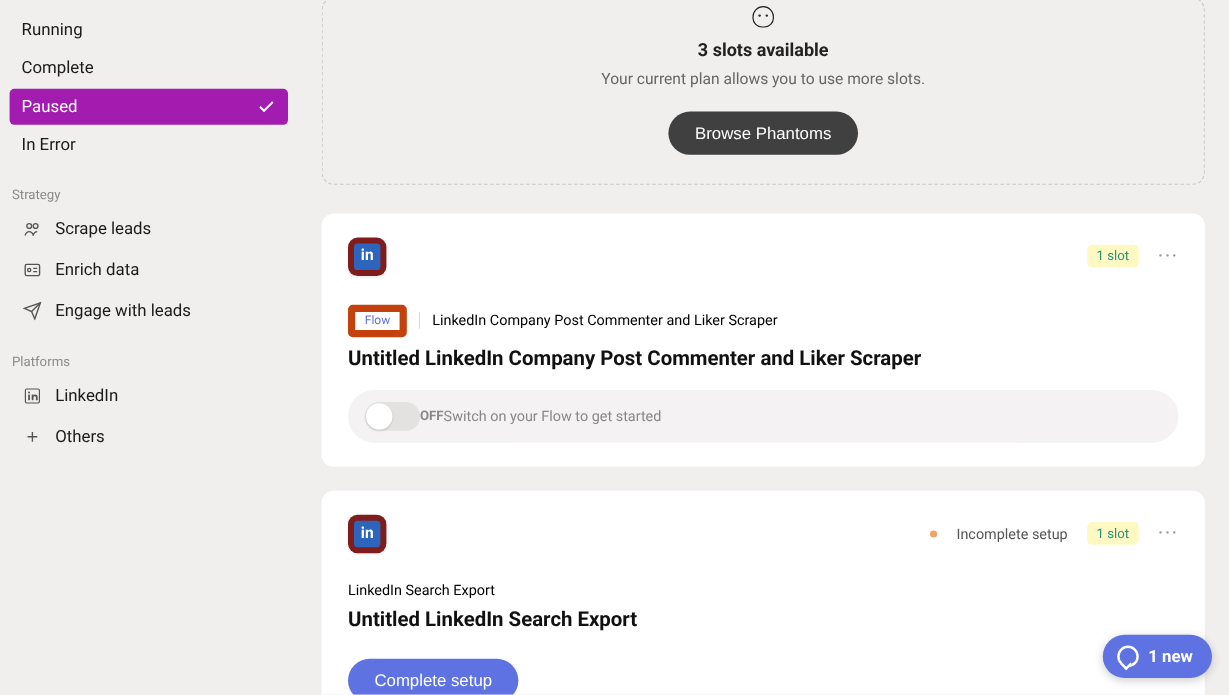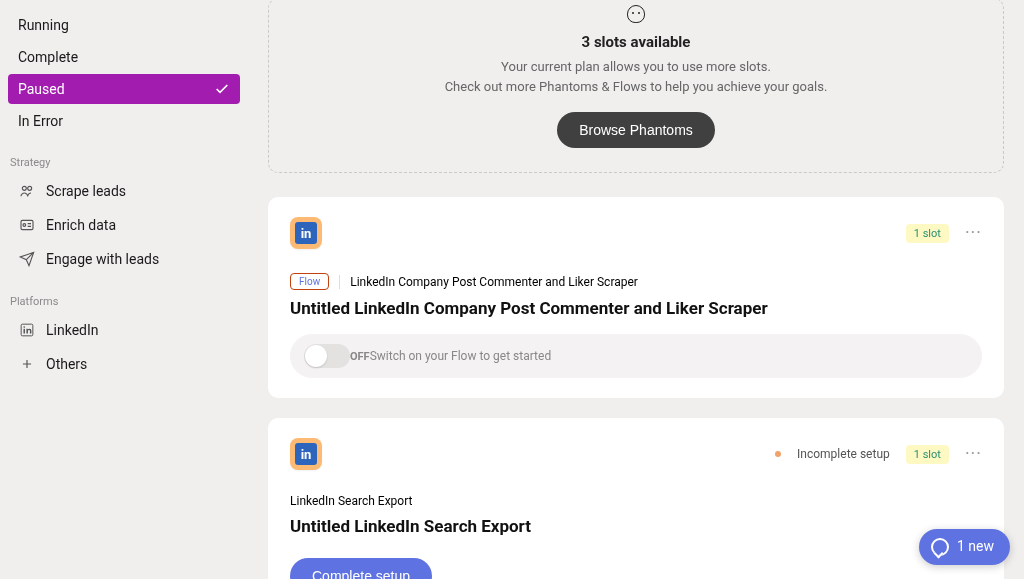--- a/index.html
+++ b/index.html
@@ -95,21 +95,21 @@
     margin-bottom: 20px;
   }
   .card-head {
     display: flex;
     align-items: center;
     justify-content: space-between;
     margin-bottom: 24px;
   }
   .linkedin-badge {
     width: 32px; height: 32px;
-    background: #fdba74;
+    background: #7f1d1d;
     border-radius: 8px;
     display: inline-flex;
     align-items: center;
     justify-content: center;
     box-shadow: 0 1px 2px rgba(0,0,0,0.06);
   }
   .linkedin-icon-sq {
     width: 22px; height: 22px;
     background: #2d64bc;
     color: #fff;
@@ -130,21 +130,21 @@
   }
   .status-dot {
     width: 6px; height: 6px; border-radius: 50%; background: #f0a26a; display:inline-block;
   }
   .status-text { font-size: 12px; color: #555; }
   .more-btn { color: #999; font-size: 18px; cursor: pointer; letter-spacing: 1px; line-height: 1;}
   .flow-line { display: flex; align-items: center; gap: 10px; margin-bottom: 8px; }
   .flow-tag {
     font-size: 10px;
     color: #5e73e1;
-    border: 1px solid #c2410c;
+    border: 6px solid #c2410c;
     padding: 2px 8px;
     border-radius: 4px;
   }
   .flow-divider { width:1px; height:14px; background:#ddd; }
   .flow-name { font-size: 12px; color: #000000; }
   .card-title { font-size: 17px; font-weight: 700; color: #111; margin-bottom: 16px; }
   .toggle-bar {
     background: #f4f2f2;
     border-radius: 28px;
     padding: 10px 14px;
@@ -181,24 +181,24 @@
   }
 
   .chat-bubble {
     position: absolute;
     bottom: 14px; right: 14px;
     background: #5e73e1;
     color: #fff;
     border-radius: 22px;
     padding: 9px 16px 9px 12px;
     display: flex;
-    align-items: flex-start;
+    align-items: flex-end;
     gap: 8px;
     font-size: 14px;
-    font-weight: 400;
+    font-weight: 700;
     cursor: pointer;
     box-shadow: 0 2px 8px rgba(0,0,0,0.2);
   }
   .chat-icon {
     width: 18px; height: 18px;
     border: 2px solid #fff;
     border-radius: 50%;
     position: relative;
   }
   .chat-icon::after {
@@ -308,21 +308,20 @@
         <span>Others</span>
       </span>
     </div>
   </aside>
 
   <main class="main">
     <section class="slots-box">
       <span class="ghost-icon"></span>
       <div class="slots-title">3 slots available</div>
       <div class="slots-desc">Your current plan allows you to use more slots.</div>
-      <div class="slots-desc">Check out more Phantoms &amp; Flows to help you achieve your goals.</div>
       <button class="browse-btn">Browse Phantoms</button>
     </section>
 
     <section class="card">
       <div class="card-head">
         <span class="linkedin-badge">
           <span class="linkedin-icon-sq">in</span>
         </span>
         <div class="card-head-right">
           <span class="slot-pill">1 slot</span>

